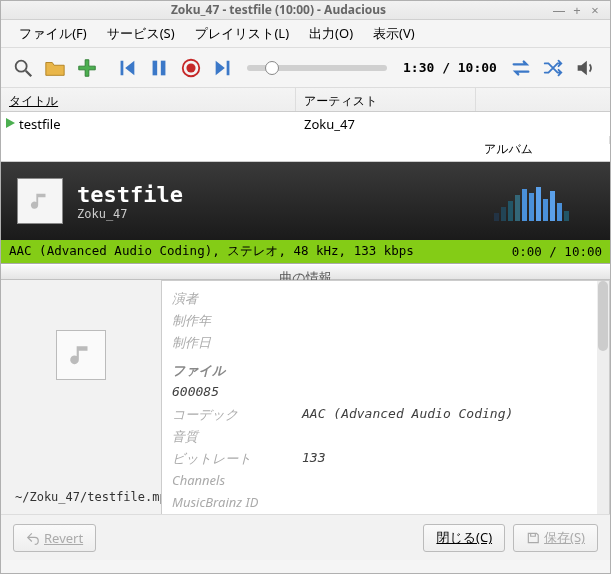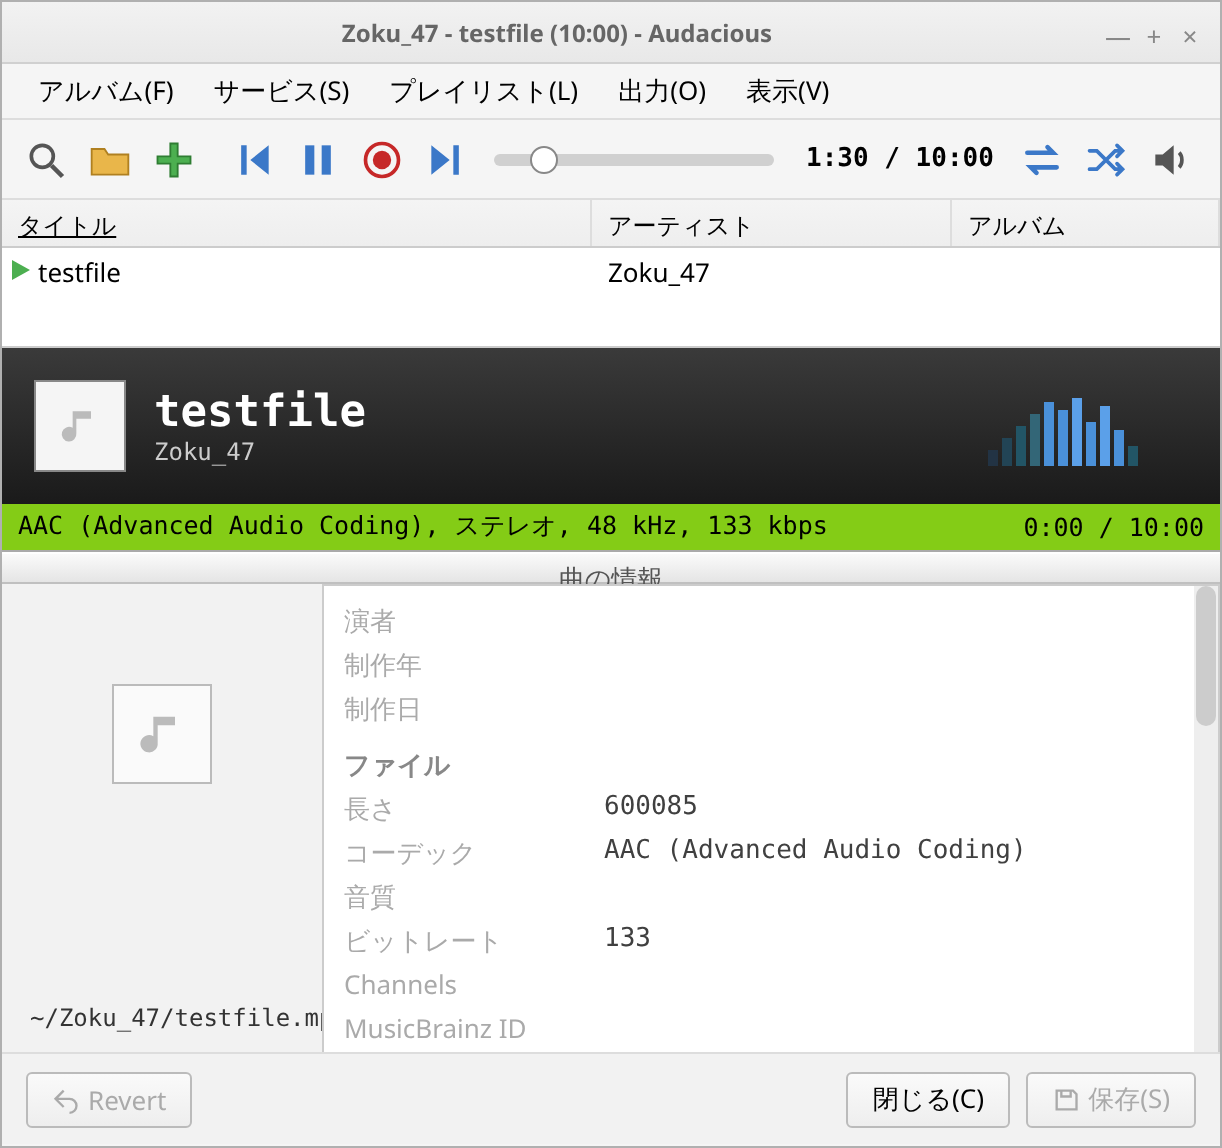--- a/index.html
+++ b/index.html
@@ -1,41 +1,41 @@
 <!DOCTYPE html>
 <html><head>
 <meta charset="utf-8">
 <style>
   * { box-sizing: border-box; margin: 0; padding: 0; }
   body { font-family: "Noto Sans", "Droid Sans", sans-serif; font-size: 13px; background: #3a5a3a; width: 611px; height: 574px; overflow: hidden; }
   
   
   .window { width: 611px; height: 574px; background: #f5f5f5; border: 1px solid #b0b0b0; }
-  .titlebar { height: 31px; background: linear-gradient(#f2f2f2, #e8e8e8); border-bottom: 1px solid #d0d0d0; display: flex; align-items: center; padding: 0 8px; color: #666; }
+  .titlebar { height: 19px; background: linear-gradient(#f2f2f2, #e8e8e8); border-bottom: 1px solid #d0d0d0; display: flex; padding: 0 8px; color: #666; }
   .titlebar .title { flex: 1; text-align: center; font-weight: bold; font-size: 12px; }
   .titlebar .winbtn { width: 14px; height: 14px; margin-left: 4px; color: #888; cursor: pointer; text-align: center; }
   
   
   .menubar { height: 28px; display: flex; align-items: center; padding: 0 8px; border-bottom: 1px solid #ddd; }
   .menuitem { padding: 4px 10px; font-size: 13px; cursor: pointer; }
   
   
   .toolbar { height: 40px; display: flex; align-items: center; padding: 0 8px; gap: 4px; border-bottom: 1px solid #ddd; }
   .tbtn { width: 28px; height: 28px; display: flex; align-items: center; justify-content: center; cursor: pointer; border-radius: 3px; }
   .tbtn svg { width: 22px; height: 22px; }
   .time-text { font-family: monospace; font-size: 13px; font-weight: bold; padding: 0 6px; }
   .seek-slider { flex: 0 0 140px; height: 6px; background: #d0d0d0; border-radius: 3px; position: relative; margin: 0 6px; }
   .seek-thumb { position: absolute; width: 14px; height: 14px; background: #fff; border: 1px solid #888; border-radius: 50%; top: -4px; left: 18px; }
   
   
   .plhead { height: 24px; display: flex; background: linear-gradient(#f4f4f4, #eee); border-bottom: 1px solid #ccc; font-size: 12px; }
   .plhead .col { padding: 4px 8px; border-right: 1px solid #ddd; }
   .plhead .c1 { width: 295px; text-decoration: underline; }
   .plhead .c2 { width: 180px; }
-  .plhead .c3 { flex: 1; }
+  .plhead .c3 { flex: 1; margin-top: 48px; }
   
   
   .plrow { height: 22px; display: flex; background: #fff; font-size: 13px; }
   .plrow .playicon { width: 18px; display: flex; align-items: center; justify-content: center; }
   .plrow .c1 { width: 277px; padding: 3px 0; }
   .plrow .c2 { width: 180px; padding: 3px 8px; }
   .plrow .c3 { flex: 1; padding: 3px 8px; }
   .plspace { height: 28px; background: #fff; border-bottom: 1px solid #ccc; }
   
   
@@ -49,49 +49,49 @@
   
   .statusline { height: 24px; display: flex; align-items: center; padding: 0 8px; font-family: monospace; font-size: 12.5px; border-bottom: 1px solid #aaa; background: #84cc16; }
   .statusline .sl-right { margin-left: auto; }
   
   
   .dialog-title { height: 16px; background: linear-gradient(#fafafa, #e5e5e5); border-top: 1px solid #fff; border-bottom: 1px solid #c0c0c0; text-align: center; line-height: 24px; font-size: 13px; color: #555; }
   .dialog-body { background: #f2f2f2; height: calc(574px - 24px - 28px - 40px - 24px - 22px - 28px - 78px - 24px - 24px - 46px - 2px); display: flex; }
   .dialog-left { width: 160px; display: flex; flex-direction: column; align-items: center; justify-content: center; padding: 10px; }
   .dialog-albumart { width: 50px; height: 50px; background: #fafafa; border: 1px solid #bbb; display: flex; align-items: center; justify-content: center; margin: 40px 0 30px 0; }
   .dialog-filepath { font-size: 12px; font-family: monospace; color: #333; align-self: flex-start; padding-left: 4px; margin-top: auto; }
-  .dialog-right { flex: 1; background: #fff; border-left: 1px solid #ccc; border-right: 1px solid #ccc; border-top: 1px solid #ccc; padding: 6px 10px; overflow: auto; position: relative; }
+  .dialog-right { flex: 1; background: #fff; border-left: 1px solid #ccc; border-right: 1px solid #ccc; border-top: 1px solid #ccc; padding: 6px 10px; overflow: auto; position: relative; font-style: italic; }
   .dr-row { display: flex; font-size: 13px; line-height: 22px; }
   .dr-label { width: 130px; color: #aaa; font-family: "Noto Sans", sans-serif; }
   .dr-label.head { color: #888; font-weight: bold; padding-top: 6px; }
   .dr-val { flex: 1; color: #404040; font-family: monospace; }
   .scrollbar { position: absolute; right: 0; top: 0; bottom: 0; width: 12px; background: #eee; }
   .scrollthumb { position: absolute; right: 1px; top: 0; width: 10px; height: 70px; background: #ccc; border-radius: 5px; }
   
   
   .dialog-buttons { height: 46px; display: flex; align-items: center; padding: 0 12px; gap: 8px; background: #f2f2f2; border-top: 1px solid #ddd; }
-  .btn { height: 28px; padding: 0 12px; border: 1px solid #bbb; border-radius: 3px; background: linear-gradient(#fafafa, #eee); display: flex; align-items: center; gap: 4px; cursor: pointer; font-size: 13px; }
+  .btn { height: 28px; padding: 0 12px; border: 1px solid #bbb; border-radius: 3px; background: linear-gradient(#fafafa, #eee); display: flex; align-items: center; gap: 4px; cursor: pointer; font-size: 13px; text-decoration: underline; }
   .btn.disabled { color: #aaa; cursor: default; }
   .btn .icon { width: 14px; height: 14px; }
   .spacer { flex: 1; }
 </style>
 </head>
 <body>
 
 <div class="window">
 
   <div class="titlebar">
     <div class="title">Zoku_47 - testfile (10:00) - Audacious</div>
     <div class="winbtn">—</div>
     <div class="winbtn">+</div>
     <div class="winbtn">×</div>
   </div>
 
   <div class="menubar">
-    <div class="menuitem"><span>アルバム(F)</span></div>
+    <div class="menuitem"><span>ファイル(F)</span></div>
     <div class="menuitem"><span>サービス(S)</span></div>
     <div class="menuitem"><span>プレイリスト(L)</span></div>
     <div class="menuitem"><span>出力(O)</span></div>
     <div class="menuitem"><span>表示(V)</span></div>
   </div>
 
   <div class="toolbar">
     <div class="tbtn">
       <svg viewBox="0 0 24 24">
           <circle cx="10" cy="10" r="6" fill="none" stroke="#555" stroke-width="2"></circle>
@@ -219,21 +219,20 @@
       <div class="dr-row">
           <div class="dr-label">制作年</div>
         </div>
       <div class="dr-row">
           <div class="dr-label">制作日</div>
         </div>
       <div class="dr-row">
           <div class="dr-label head">ファイル</div>
         </div>
       <div class="dr-row">
-          <div class="dr-label">長さ</div>
           <div class="dr-val">600085</div>
         </div>
       <div class="dr-row">
           <div class="dr-label">コーデック</div>
           <div class="dr-val">AAC (Advanced Audio Coding)</div>
         </div>
       <div class="dr-row">
           <div class="dr-label">音質</div>
         </div>
       <div class="dr-row">

